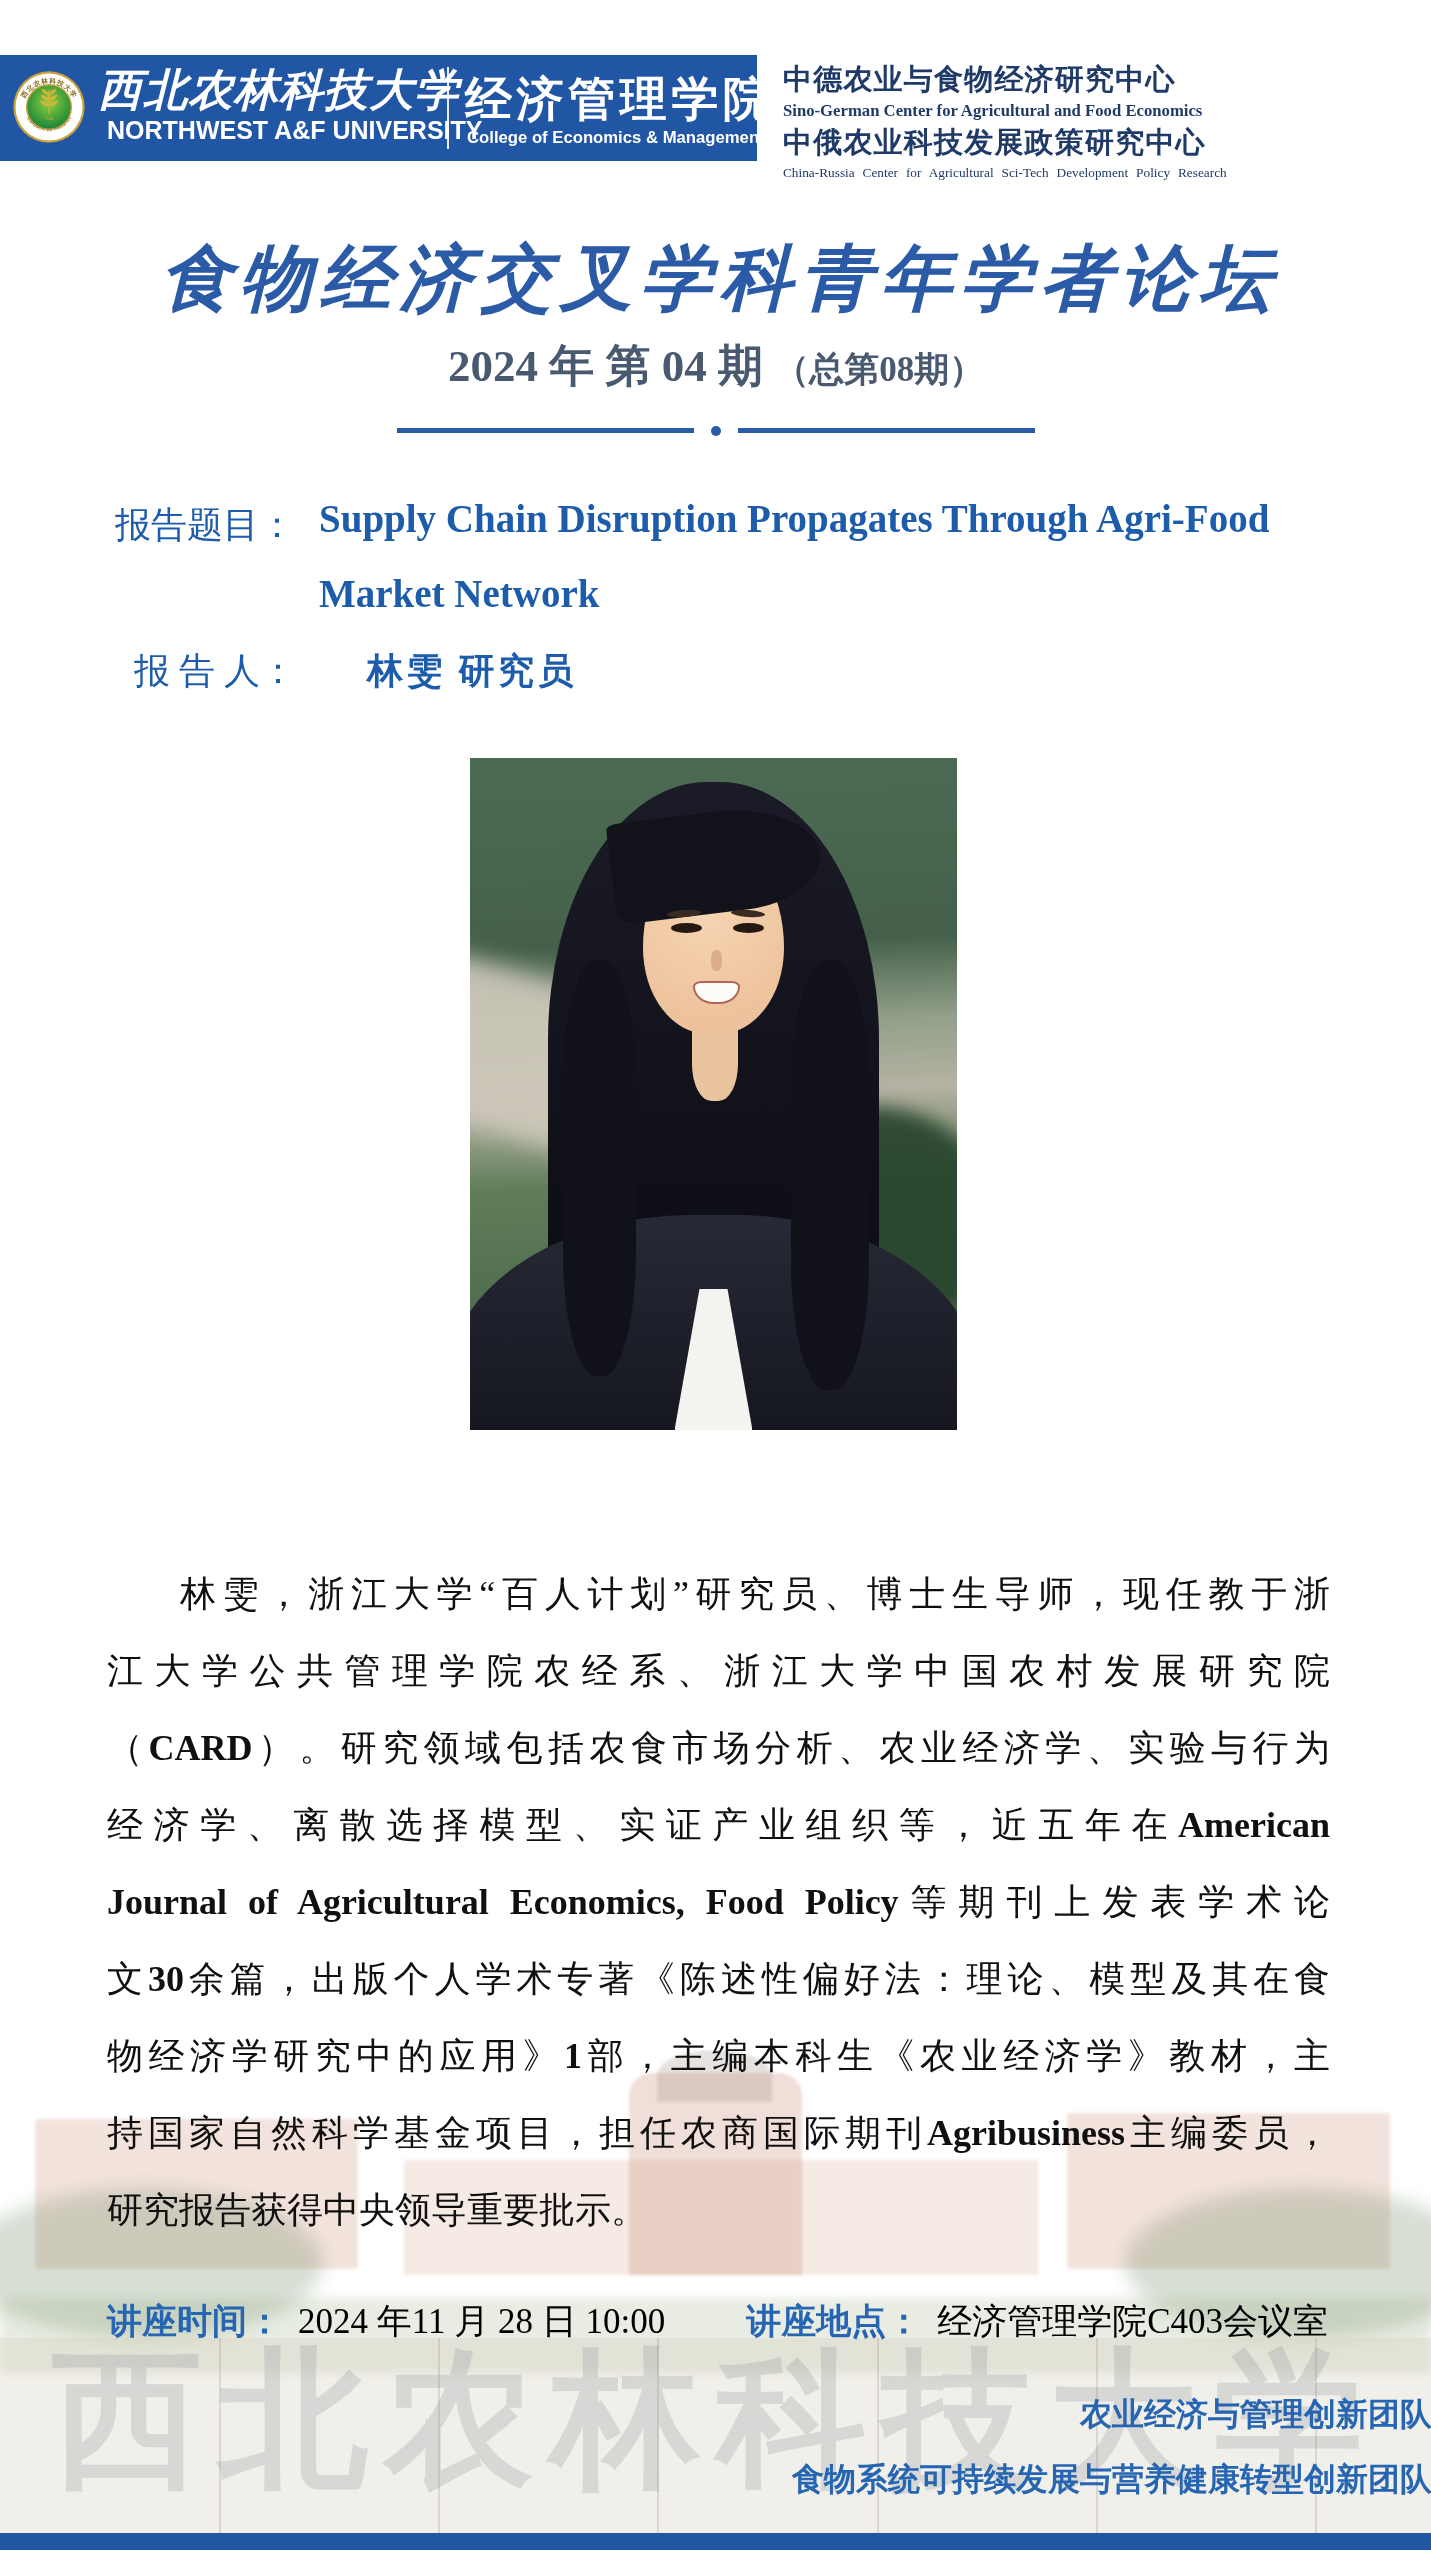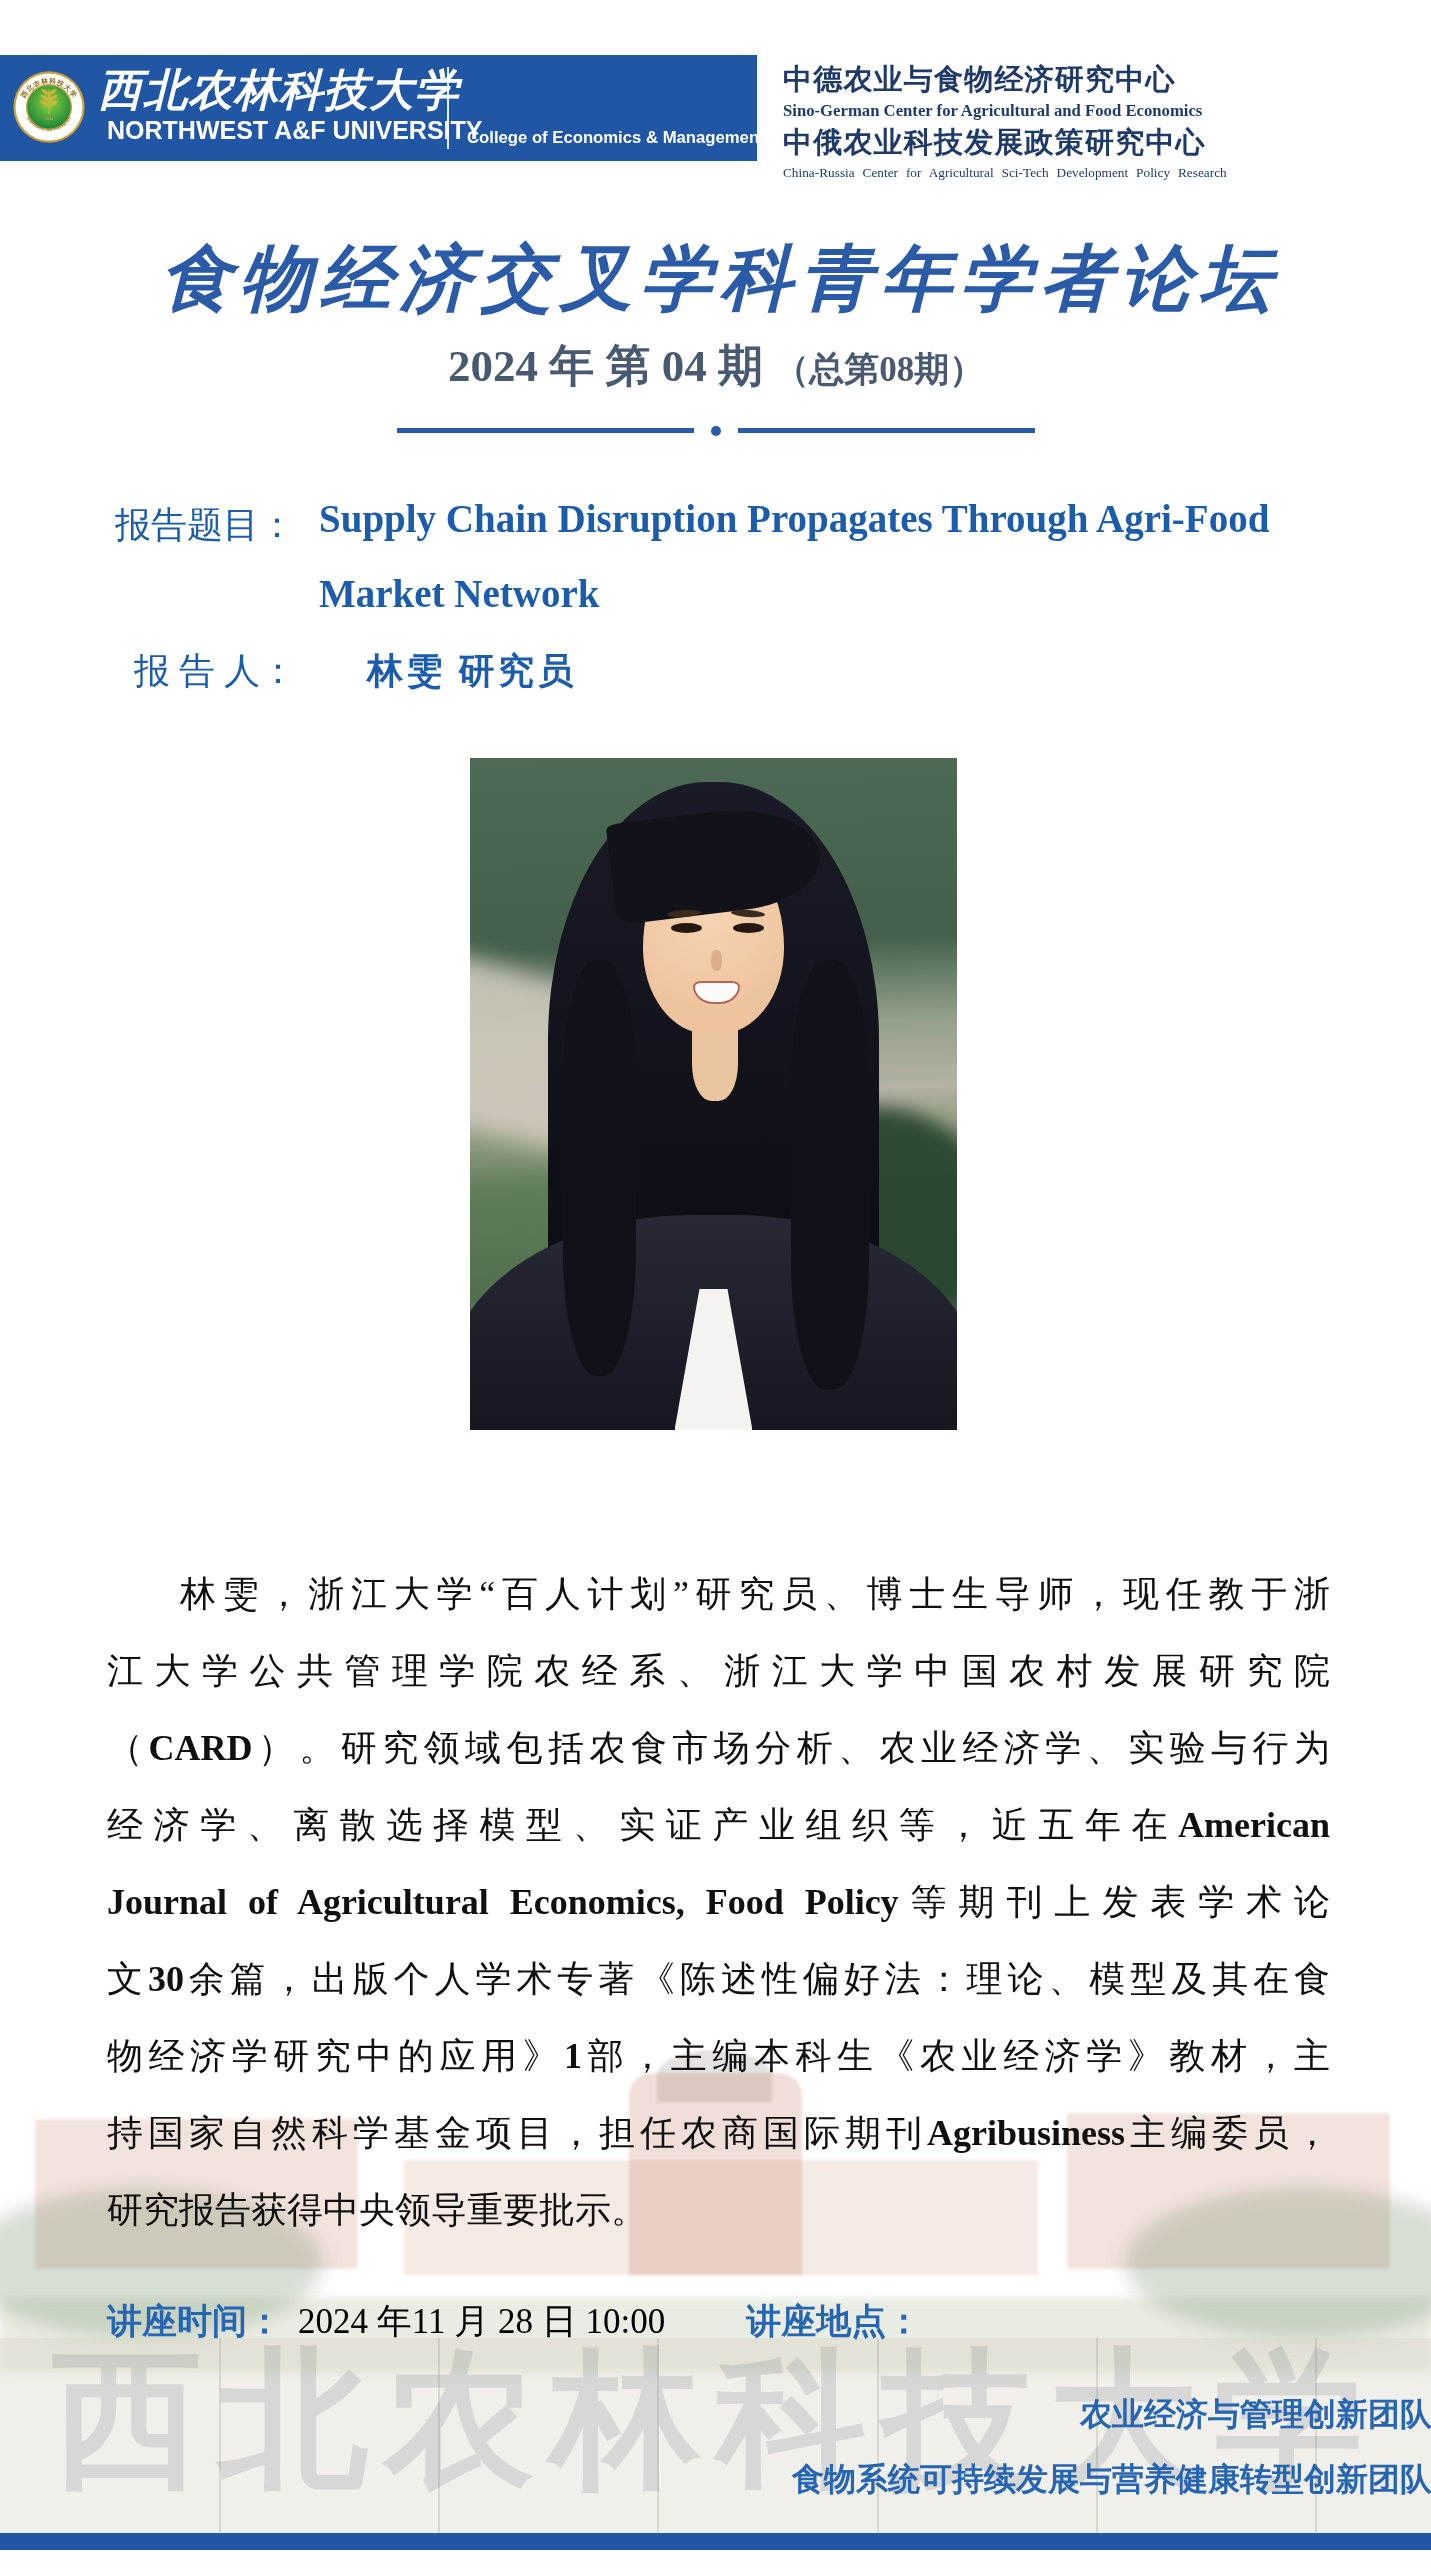--- a/index.html
+++ b/index.html
@@ -165,20 +165,21 @@
         </text>
         <text font-size="5" fill="#8a6d1f" font-weight="bold">
           <textPath href="#arcBot" startOffset="50%" text-anchor="middle">NORTHWEST A&amp;F UNIVERSITY</textPath>
         </text>
         <text x="50" y="68" font-size="5.5" fill="#d9b23a" text-anchor="middle">1934</text>
       </svg>
     </div>
     <div class="univ-cn abs">西北农林科技大学</div>
     <div class="univ-en abs">NORTHWEST A&amp;F UNIVERSITY</div>
     <div class="bdiv abs"></div>
+    <div class="college-cn abs">经济管理学院</div>
     <div class="college-en abs">College of Economics &amp; Management</div>
   </header>
 
   <div class="centers abs">
     <div class="c-cn">中德农业与食物经济研究中心</div>
     <div class="c-en1">Sino-German Center for Agricultural and Food Economics</div>
     <div class="c-cn c-cn2">中俄农业科技发展政策研究中心</div>
     <div class="c-en2">China-Russia Center for Agricultural Sci-Tech Development Policy Research</div>
   </div>
 
@@ -228,20 +229,21 @@
       <div class="bio-line"><span>文</span><span class="b">30</span><span>余篇，出版个人学术专著《陈述性偏好法：理论、模型及其在食</span></div>
       <div class="bio-line"><span>物经济学研究中的应用》</span><span class="b">1</span><span>部，主编本科生《农业经济学》教材，主</span></div>
       <div class="bio-line"><span>持国家自然科学基金项目，担任农商国际期刊</span><span class="b">Agribusiness</span><span>主编委员，</span></div>
       <div class="bio-line last"><span>研究报告获得中央领导重要批示。</span></div>
     </div>
 
   <div class="schedule abs">
     <span class="sch-label">讲座时间：</span>
     <span class="sch-value">2024 年11 月 28 日 10:00</span>
     <span class="sch-label sch-gap">讲座地点：</span>
+    <span class="sch-value">经济管理学院C403会议室</span>
   </div>
 
   <div class="team team1 abs">农业经济与管理创新团队</div>
   <div class="team team2 abs">食物系统可持续发展与营养健康转型创新团队</div>
 
   <div class="bottom-bar abs"></div>
 
 </div>
 
 

